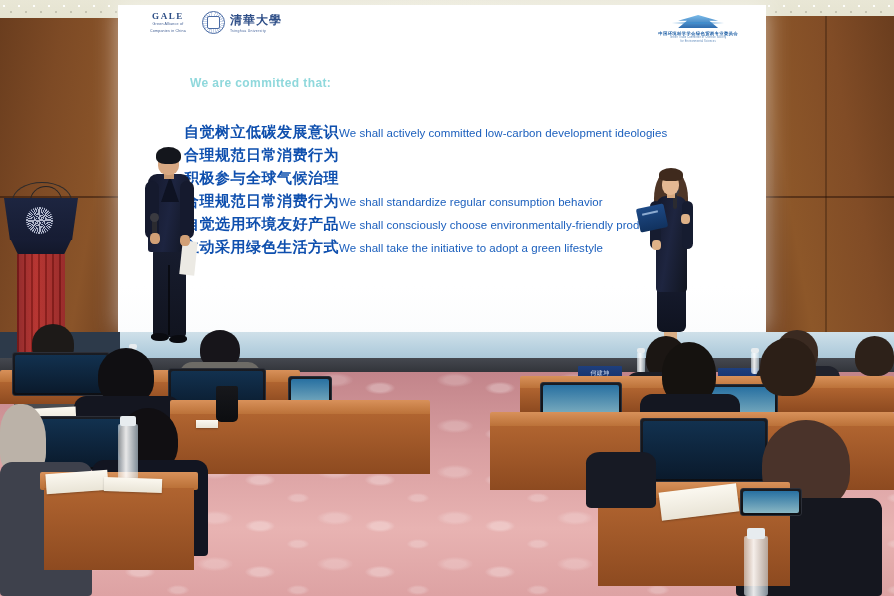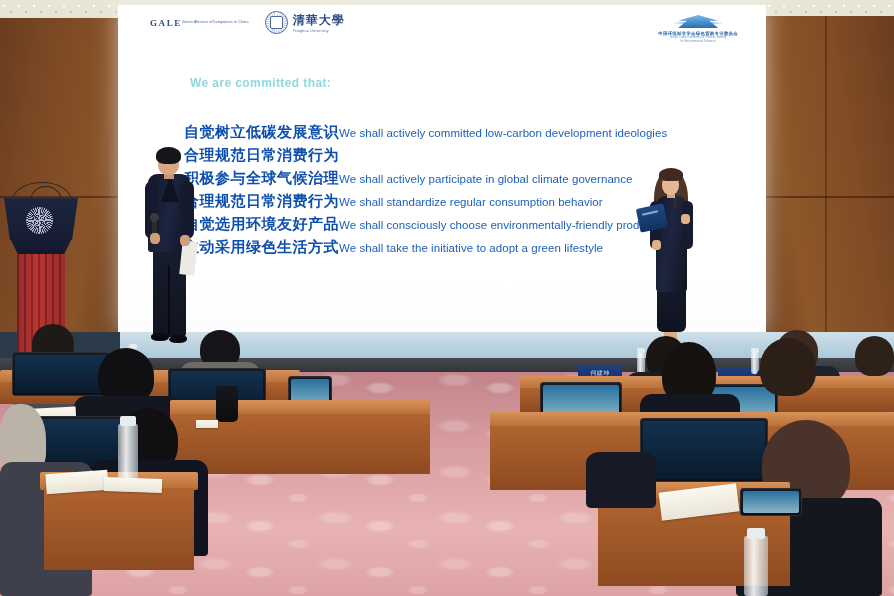--- a/index.html
+++ b/index.html
@@ -47,21 +47,21 @@
   .wall-right .vseam{position:absolute;top:0;width:2px;height:100%;background:rgba(30,12,4,.3);}
   
   .screen{
     position:absolute;left:118px;top:5px;width:648px;height:327px;
     background:linear-gradient(#ffffff 0%,#ffffff 86%,#fbfcfd 100%);
     box-shadow:0 0 22px rgba(255,255,255,.55);
   }
   .screen-glow{position:absolute;inset:-8px;background:radial-gradient(ellipse at center,rgba(255,255,255,.85),rgba(255,255,255,0) 72%);pointer-events:none;}
   
   .logo-row{position:absolute;left:32px;top:6px;display:flex;align-items:center;gap:16px;}
-  .logo-gale{display:flex;flex-direction:row;align-items:center;}
+  .logo-gale{display:flex;flex-direction:column;align-items:center;}
   .logo-gale .mark{font-size:9px;letter-spacing:1.6px;color:#2e4f86;font-weight:bold;font-family:"Liberation Serif",serif;}
   .logo-gale .sub{font-size:3.6px;letter-spacing:.2px;color:#3c5a90;line-height:1.45;text-align:center;margin-top:1px;}
   .logo-tsinghua{display:flex;align-items:center;gap:5px;}
   .tsinghua-seal{
     width:21px;height:21px;border-radius:50%;
     border:1.4px solid #4a6ba4;position:relative;
     background:
       repeating-conic-gradient(from 0deg,#ffffff 0deg 7deg,#c8d4e8 7deg 14deg);
   }
   .tsinghua-seal::after{
@@ -262,21 +262,20 @@
     <div class="bullets">
       <div class="brow">
         <div class="bcn">自觉树立低碳发展意识</div>
         <div class="ben">We shall actively committed low-carbon development ideologies</div>
       </div>
       <div class="brow">
         <div class="bcn">合理规范日常消费行为</div>
       </div>
       <div class="brow">
         <div class="bcn">积极参与全球气候治理</div>
-        <div class="ben">We shall actively participate in global climate governance</div>
       </div>
       <div class="brow">
         <div class="bcn">合理规范日常消费行为</div>
         <div class="ben">We shall standardize regular consumption behavior</div>
       </div>
       <div class="brow">
         <div class="bcn">自觉选用环境友好产品</div>
         <div class="ben">We shall consciously choose environmentally-friendly products</div>
       </div>
       <div class="brow">

